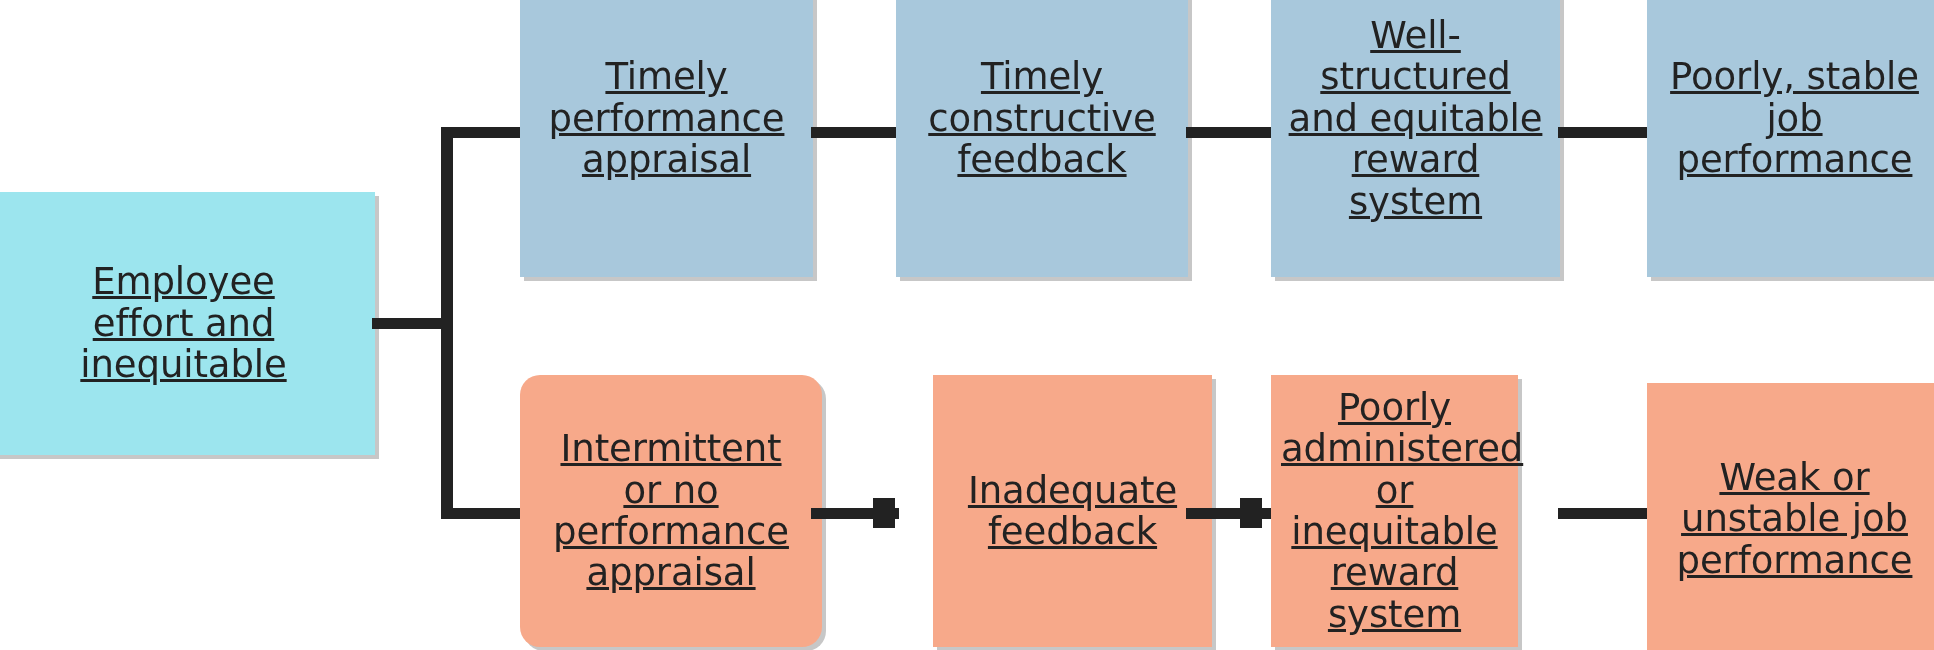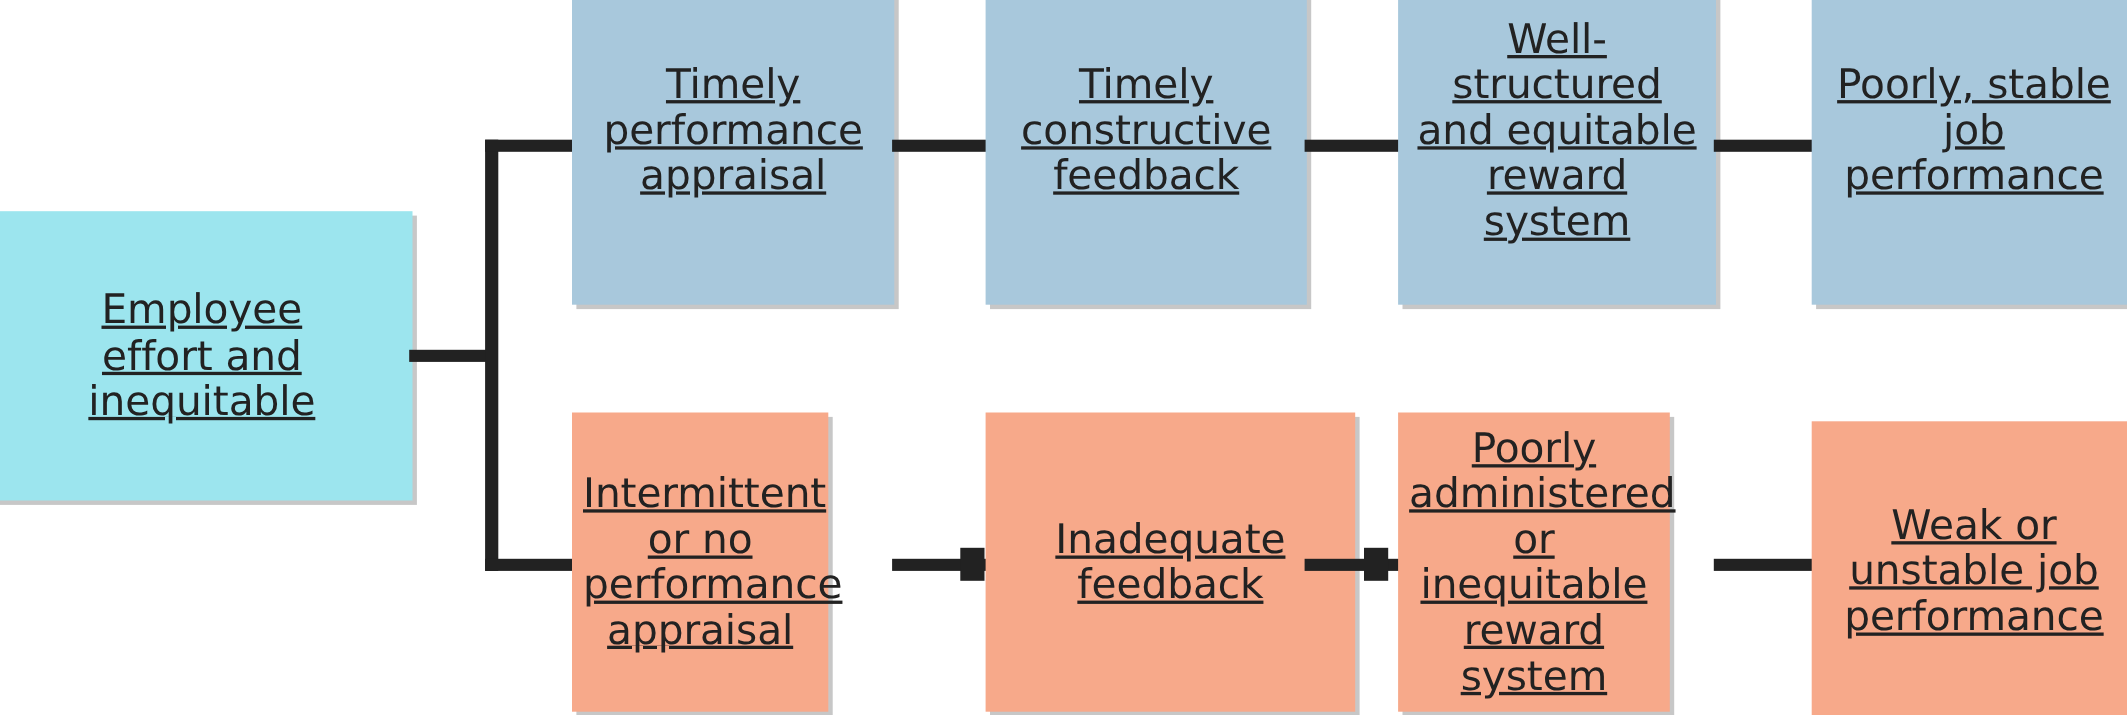--- a/index.html
+++ b/index.html
@@ -99,31 +99,31 @@
   </div>
 
   <div class="conn conn--h" style="left:1558px; top:127px; width:92px;"></div>
 
   <div class="node node--positive" style="left:1647px; top:-40px; width:295px; height:317px;">
     <span class="node-label">Poorly, stable
 job
 performance</span>
   </div>
 
-  <div class="node node--negative" style="left:520px; top:375px; width:233px; height:272px;">
+  <div class="node node--negative" style="left:520px; top:375px; width:302px; height:272px;border-radius:20px;">
     <span class="node-label">Intermittent
 or no
 performance
 appraisal</span>
   </div>
 
   <div class="conn conn--h" style="left:811px; top:508px; width:88px;"></div>
   <div class="conn-cap" style="left:873px; top:498px;"></div>
 
-  <div class="node node--negative" style="left:896px; top:375px; width:336px; height:272px;">
+  <div class="node node--negative" style="left:933px; top:375px; width:279px; height:272px;">
     <span class="node-label">Inadequate
 feedback</span>
   </div>
 
   <div class="conn conn--h" style="left:1186px; top:508px; width:88px;"></div>
   <div class="conn-cap" style="left:1240px; top:498px;"></div>
 
   <div class="node node--negative" style="left:1271px; top:375px; width:247px; height:272px;">
     <span class="node-label">Poorly
 administered

